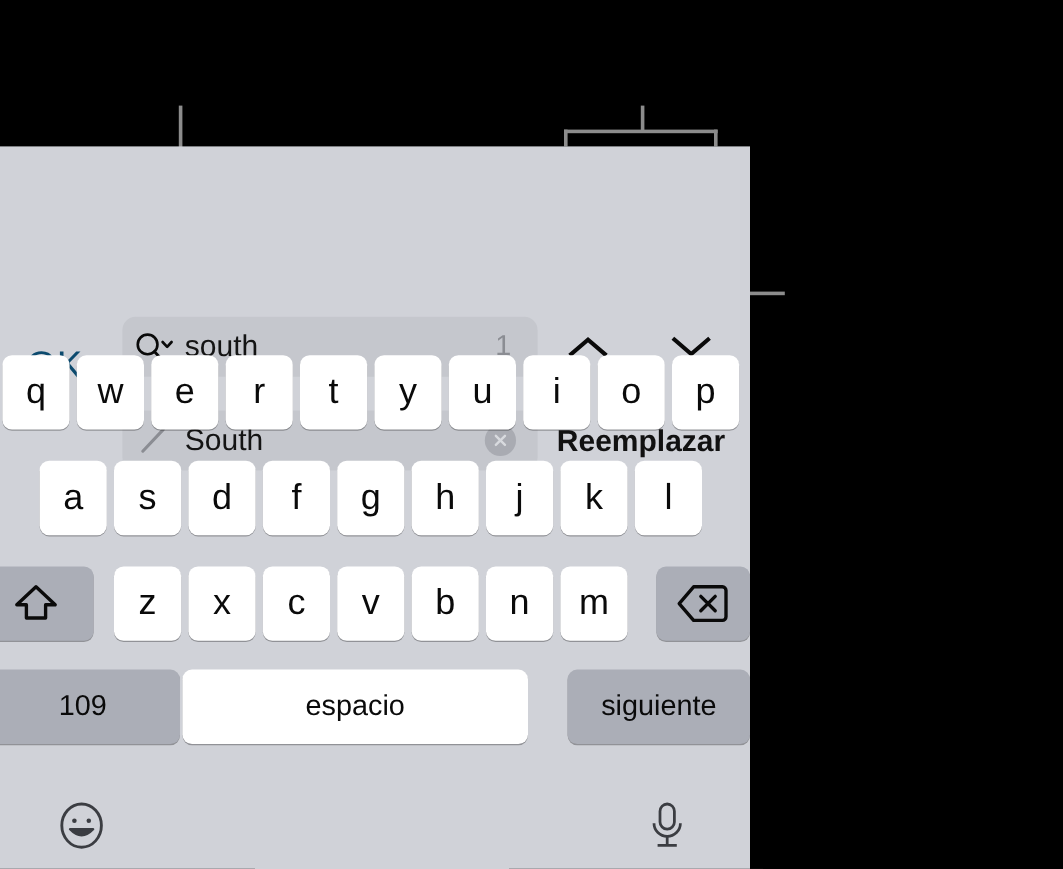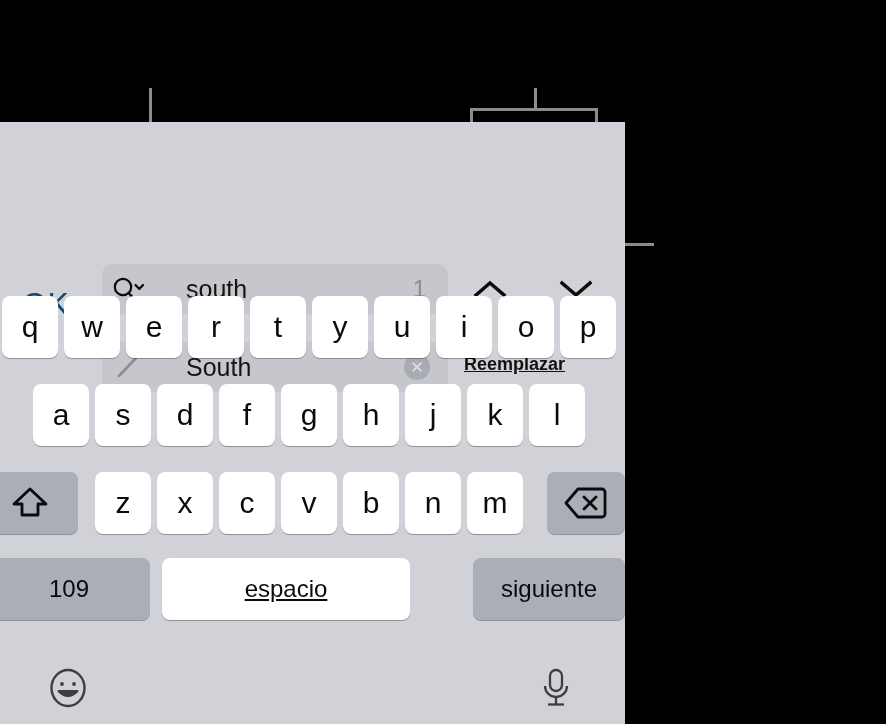--- a/index.html
+++ b/index.html
@@ -82,21 +82,20 @@
   .field {
     position: absolute;
     left: 102px;
     width: 346px;
     height: 50px;
     background: #c5c7cd;
     border-radius: 11px;
     display: flex;
     align-items: center;
     box-sizing: border-box;
-    gap: 32px;
   }
   #find-field { top: 142px; }
   #replace-field { top: 220px; }
 
   .field-icon {
     width: 52px;
     display: flex;
     align-items: center;
     justify-content: center;
     flex: 0 0 52px;
@@ -135,26 +134,25 @@
     justify-content: center;
     cursor: pointer;
   }
   #nav-prev { left: 468px; }
   #nav-next { left: 554px; }
 
   #replace-label {
     position: absolute;
     left: 464px;
     top: 232px;
-    font-size: 18px;
+    font-size: 25px;
     font-weight: bold;
     color: #111;
     cursor: pointer;
     white-space: nowrap;
-    text-decoration: underline;
   }
 
   
   .key {
     position: absolute;
     border-radius: 8px;
     background: #ffffff;
     box-shadow: 0 1px 0 rgba(0,0,0,0.30);
     display: flex;
     align-items: center;
@@ -326,21 +324,21 @@
       <div class="key special" style="left: 547px; top: 350px; width: 78px; height: 62px;">
         <svg width="44" height="34" viewBox="0 0 44 34">
           <path d="M14 3 H38 a3 3 0 0 1 3 3 V28 a3 3 0 0 1 -3 3 H14 L2 17 Z" fill="none" stroke="#0a0a0a" stroke-width="2.8" stroke-linejoin="round"></path>
           <line x1="20" y1="11" x2="32" y2="23" stroke="#0a0a0a" stroke-width="2.8" stroke-linecap="round"></line>
           <line x1="32" y1="11" x2="20" y2="23" stroke="#0a0a0a" stroke-width="2.8" stroke-linecap="round"></line>
         </svg>
       </div>
       <div class="key special wide-label" style="left: -12px; top: 436px; width: 162px; height: 62px;">
         <span>109</span>
       </div>
-      <div class="key wide-label" style="left: 162px; top: 436px; width: 248px; height: 62px; text-decoration: underline;">
+      <div class="key wide-label" style="left: 152px; top: 436px; width: 288px; height: 62px;">
         <span>espacio</span>
       </div>
       <div class="key special wide-label" style="left: 473px; top: 436px; width: 152px; height: 62px;">
         <span>siguiente</span>
       </div>
     </div>
 
   <div class="bottom-icon" id="emoji-button">
     <svg width="42" height="42" viewBox="0 0 42 42">
       <ellipse cx="21" cy="21" rx="16.5" ry="18" fill="none" stroke="#3b3d42" stroke-width="2.4"></ellipse>

